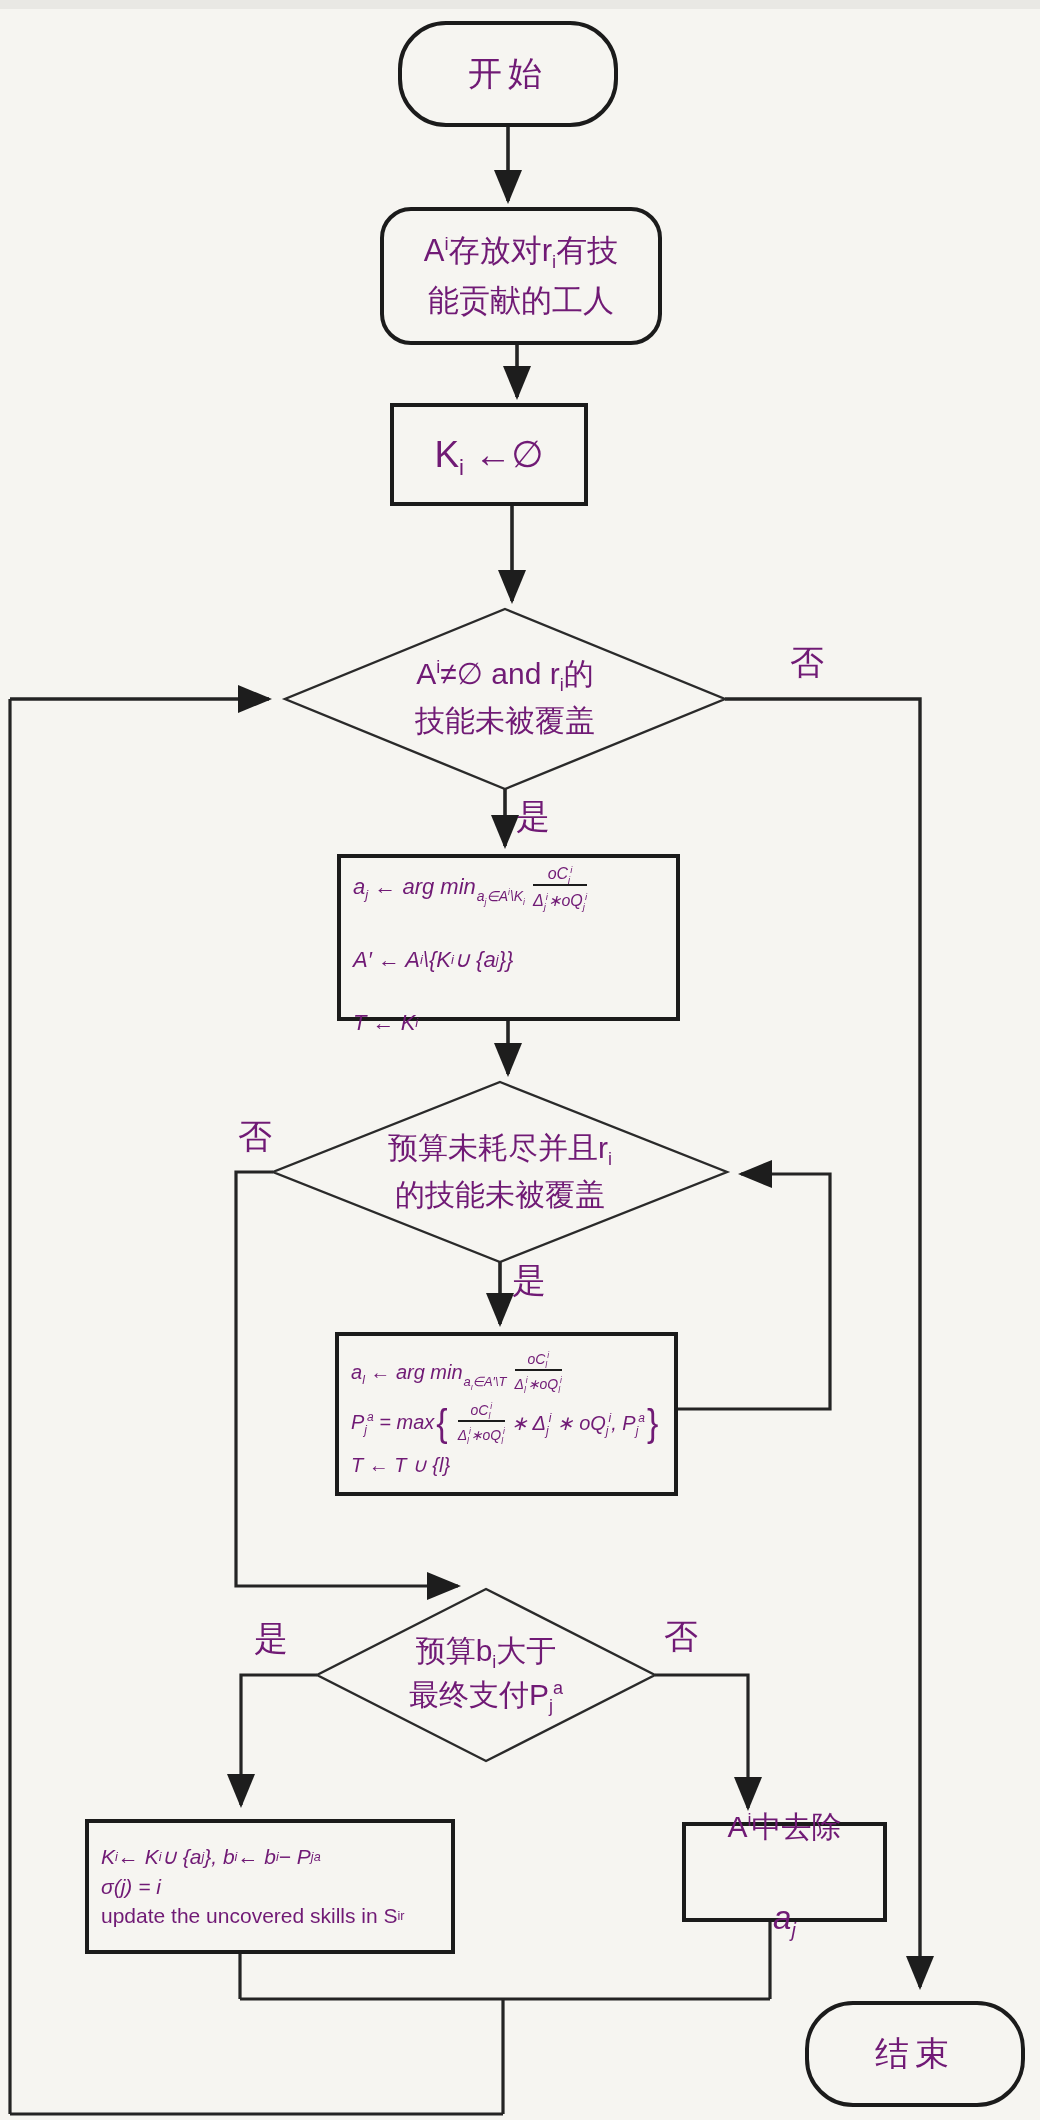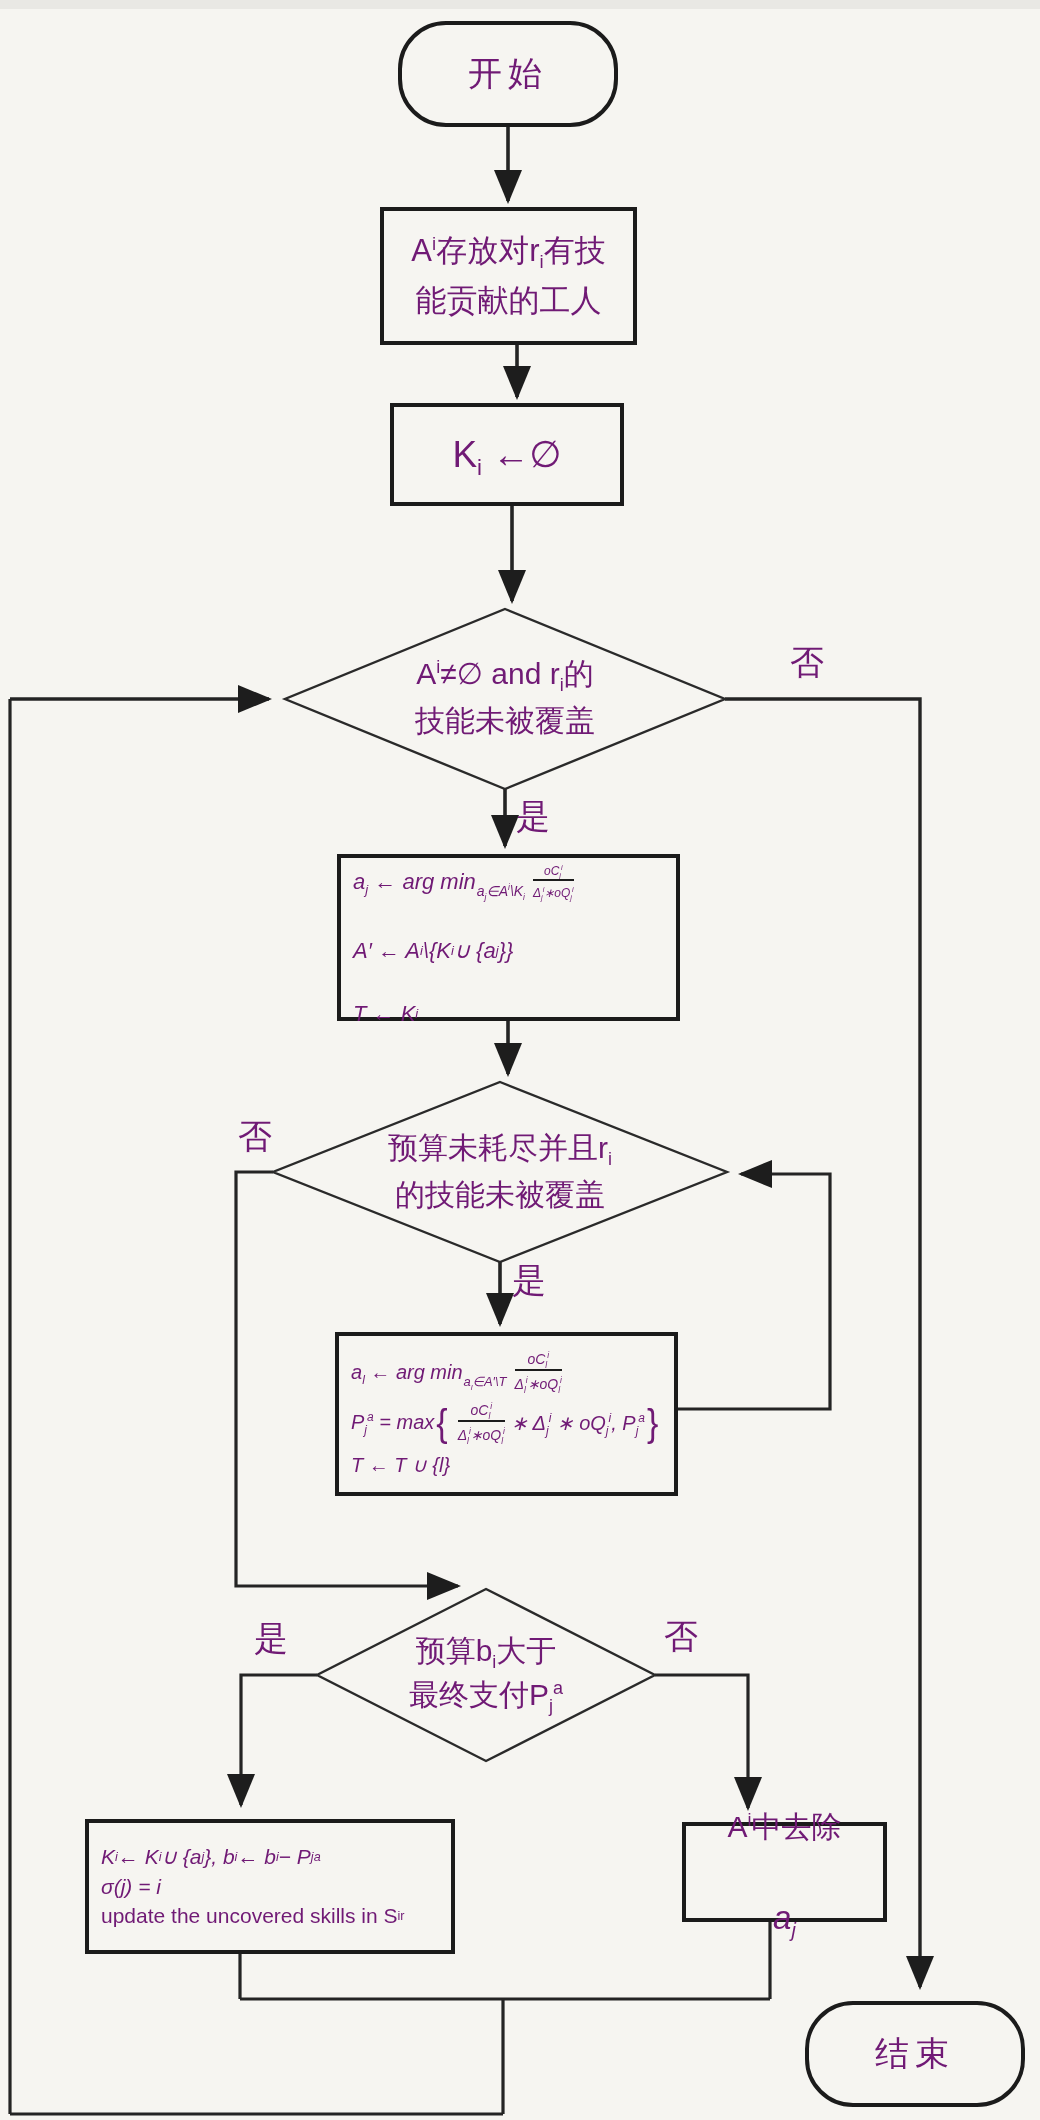--- a/index.html
+++ b/index.html
@@ -17,21 +17,21 @@
   .dtext{position:absolute;text-align:center;font-size:30px;line-height:1.55;}
   .lbl{position:absolute;font-size:34px;line-height:1;}
   .kbox{font-size:37px;}
   .formula{align-items:flex-start;padding:6px 12px;justify-content:space-evenly;}
   .fline{display:flex;align-items:center;font-style:italic;font-size:22px;white-space:nowrap;}
   .fline.small{font-size:20px;}
   .roman{font-style:normal;}
   .argsub{font-size:14px;position:relative;top:9px;margin-left:1px;font-style:italic;}
   .argsub.small{font-size:13px;}
   .frac{display:inline-flex;flex-direction:column;align-items:center;margin-left:8px;
-        font-size:12px;line-height:1.2;font-style:italic;}
+        font-size:16px;line-height:1.2;font-style:italic;}
   .frac.small{font-size:14px;}
   .frac .den{border-top:2px solid #1c1c1c;padding-top:5px;}
   .frac .num{padding:0 3px 1px;}
   .bigbrace{font-size:34px;font-style:normal;margin:0 2px;transform:scaleY(1.15);display:inline-block;}
   sup{font-size:60%;line-height:0;}
   sub{font-size:60%;line-height:0;}
   .rmline1{font-size:30px;line-height:1.5;}
   .rmline2{font-size:33px;font-style:italic;line-height:1.3;}
   .uline{font-size:21px;}
 </style>
@@ -73,26 +73,26 @@
 
     <polygon points="505,600 725,690 505,780 285,690" fill="none" stroke="#2a2a2a" stroke-width="2.4"></polygon>
     <polygon points="500,1073 727,1163 500,1253 273,1163" fill="none" stroke="#2a2a2a" stroke-width="2.4"></polygon>
     <polygon points="486,1580 655,1666 486,1752 317,1666" fill="none" stroke="#2a2a2a" stroke-width="2.4"></polygon>
   </svg>
 
   <div class="node terminal" style="left:398px;top:12px;width:220px;height:106px;">
     <span>开始</span>
   </div>
 
-  <div class="node process cjk-big" style="left:380px;top:198px;width:257px;height:138px;">
+  <div class="node process cjk-big" style="left:380px;top:198px;width:282px;height:138px;border-radius:31px;">
     <div>A<sup>i</sup>存放对r<sub>i</sub>有技</div>
     <div>能贡献的工人</div>
   </div>
 
-  <div class="node process kbox" style="left:390px;top:394px;width:234px;height:103px;">
+  <div class="node process kbox" style="left:390px;top:394px;width:198px;height:103px;">
     <span>K<sub>i</sub> ←∅</span>
   </div>
 
   <div class="dtext" style="left:355px;top:642px;width:300px;">
     <div>A<sup>i</sup>≠∅ and r<sub>i</sub>的</div>
     <div>技能未被覆盖</div>
   </div>
 
   <div class="node process formula" style="left:337px;top:845px;width:343px;height:167px;gap:37px;">
     <div class="fline">

